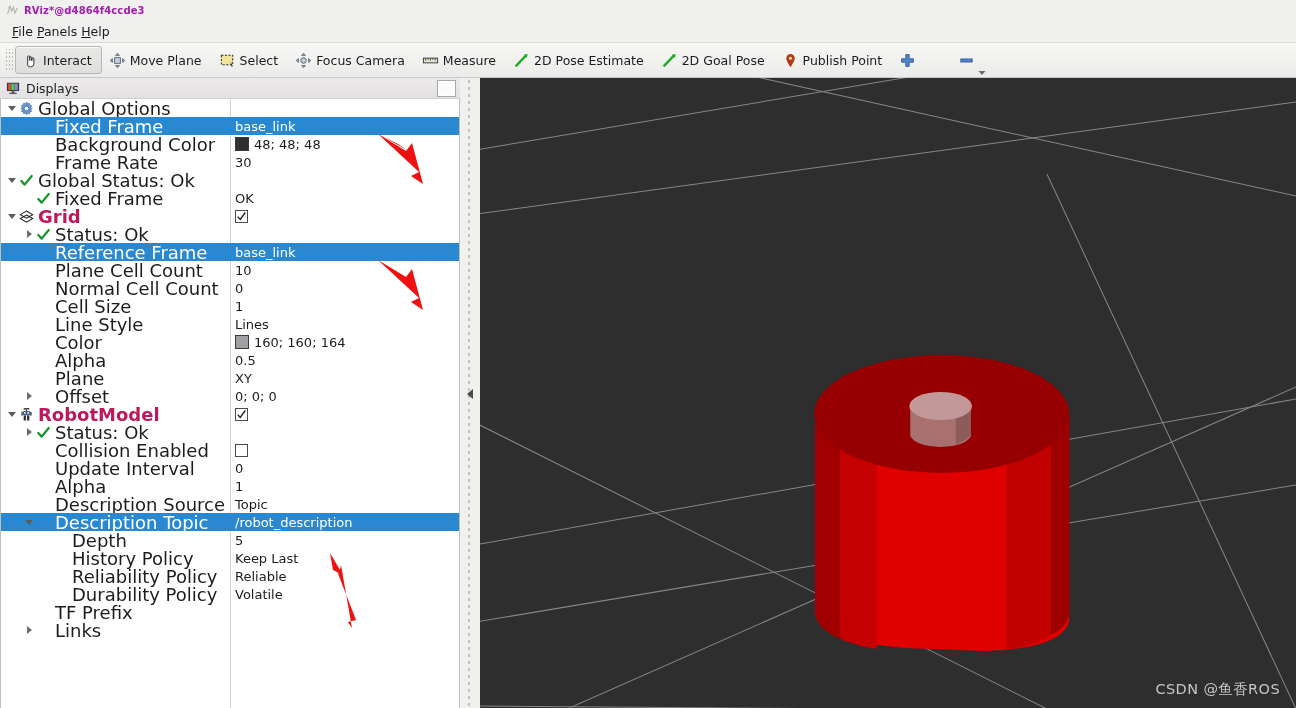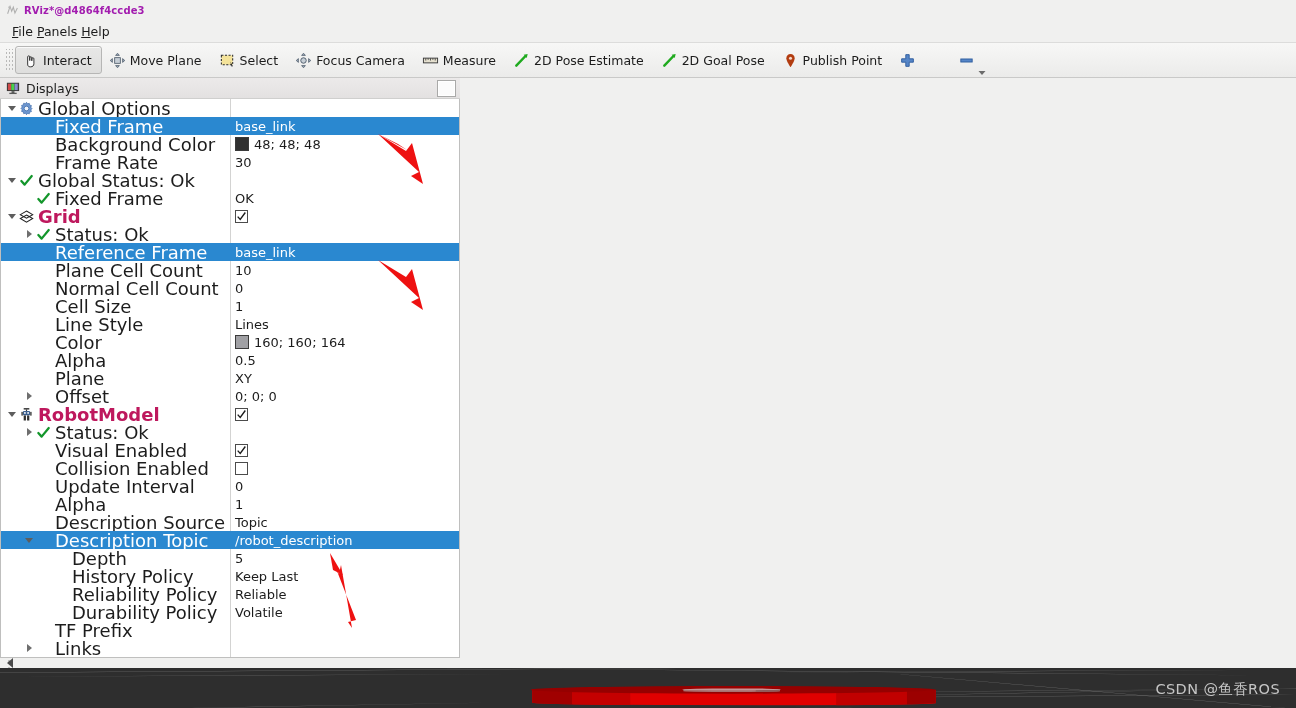--- a/index.html
+++ b/index.html
@@ -29,21 +29,21 @@
         background-image:radial-gradient(#b9b9b8 1px, transparent 1px);
         background-size:3px 4px;background-position:2px 2px;}
   .tbtn{display:flex;align-items:center;height:26px;padding:0 9px 0 6px;gap:4px;
         border:1px solid transparent;border-radius:3px;cursor:default;white-space:nowrap;font-size:12.5px;}
   .tbtn.active{background:linear-gradient(#e8e8e7,#dededd);border:1px solid #b6b6b5;
                box-shadow:inset 0 1px 0 #fafafa;}
   .tbtn .ic{width:17px;height:17px;flex:none;display:block;}
   .tbtn.plain{padding:0 6px;}
 
   
-  .body-row{display:flex;height:631px;flex-direction:column;}
+  .body-row{display:flex;height:631px;}
   .left-col{width:460px;display:flex;flex-direction:column;background:#f0f0ef;}
   .panel-head{height:20px;background:linear-gradient(#eceaea,#e3e1e1);
               display:flex;align-items:center;padding:0 4px 0 6px;border-bottom:1px solid #cfcfce;}
   .panel-head .ph-icon{width:14px;height:14px;margin-right:6px;flex:none;}
   .panel-head .ph-title{font-size:12.5px;color:#1b1b1b;flex:1;}
   .ph-box{width:17px;height:15px;border:1px solid #a9a9a8;background:#fbfbfb;
           box-shadow:inset 0 0 0 1px #fff;}
 
   .tree-wrap{flex:1;background:#ffffff;border:1px solid #bfbfbe;border-top:none;
              margin:0;position:relative;overflow:hidden;display:flex;}
@@ -467,35 +467,20 @@
               </div>
               <div class="v">
                 <span class="txt"></span>
               </div>
             </div>
             <div class="row">
               <div class="k">
                 <span style="display: inline-block; width: 23px; flex: 0 0 auto;"></span>
                 <span class="arrow"></span>
                 <span class="ti"></span>
-                <span class="lbl">Visual Enabled</span>
-              </div>
-              <div class="v">
-                <span class="cb">
-                  <svg viewBox="0 0 13 13" style="width:100%;height:100%;display:block">
-                    <path d="M2 6.6 L5 10 L11 1.8" stroke="#1a1a1a" stroke-width="1.6" fill="none"></path>
-                  </svg>
-                </span>
-              </div>
-            </div>
-            <div class="row">
-              <div class="k">
-                <span style="display: inline-block; width: 23px; flex: 0 0 auto;"></span>
-                <span class="arrow"></span>
-                <span class="ti"></span>
                 <span class="lbl">Collision Enabled</span>
               </div>
               <div class="v">
                 <span class="cb"></span>
               </div>
             </div>
             <div class="row">
               <div class="k">
                 <span style="display: inline-block; width: 23px; flex: 0 0 auto;"></span>
                 <span class="arrow"></span>

